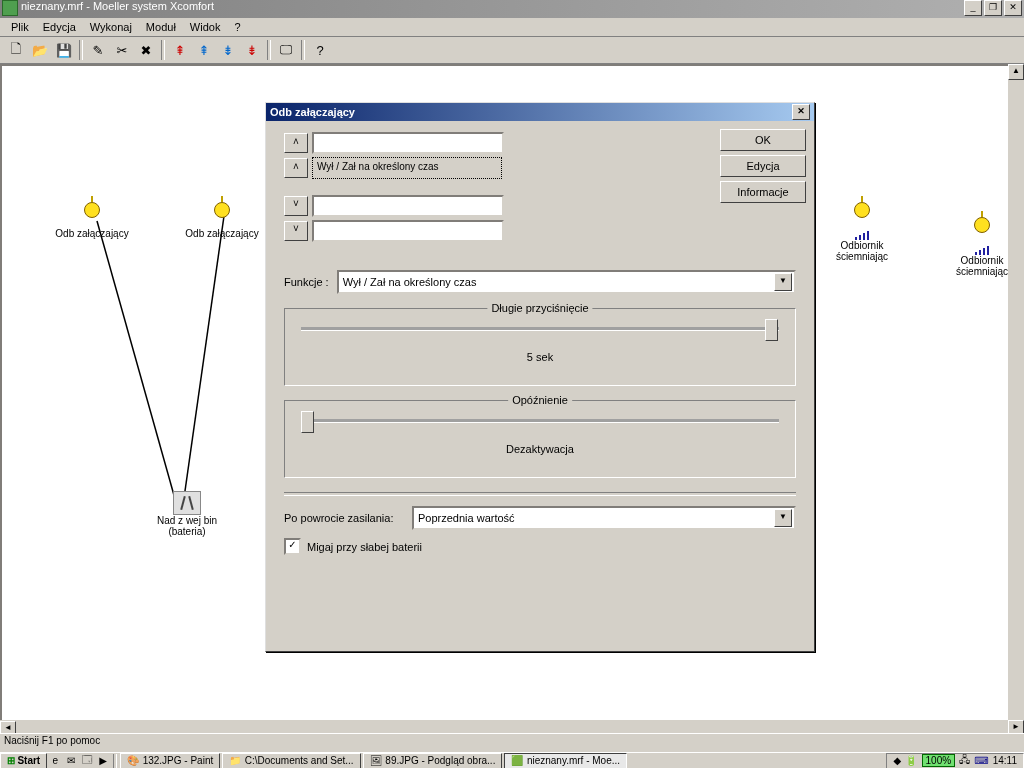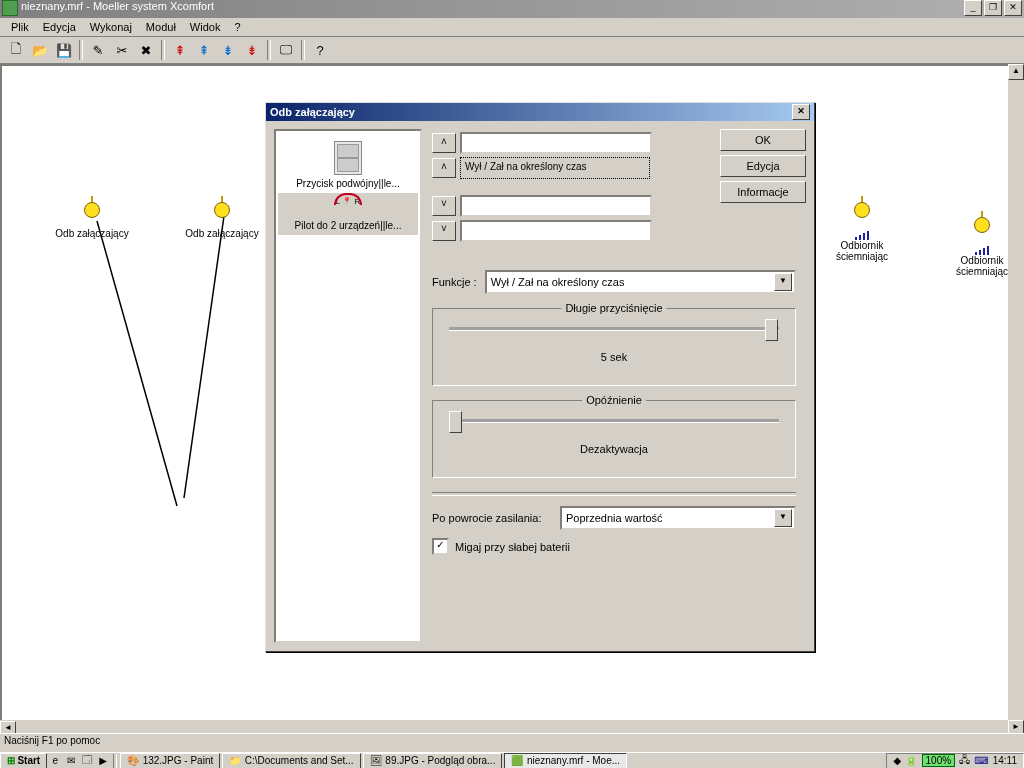--- a/index.html
+++ b/index.html
@@ -151,40 +151,34 @@
         <div class="glass"></div>
       </div>
     <div class="dimmer-bars">
         <i style="height:3px"></i>
         <i style="height:5px"></i>
         <i style="height:7px"></i>
         <i style="height:9px"></i>
       </div>
     <div>Odbiornik ściemniając</div>
   </div>
+  <div class="dev" style="left:145px;top:425px">
+    <div class="nadz"></div>
+    <div>Nad z wej bin (bateria)</div>
+  </div>
   <div style="position:absolute;left:782px;top:470px;font-size:11px">tat</div>
 </div>
 
 <div class="dialog">
   <div class="dtitle">
     <span>Odb załączający</span>
     <div class="spacer"></div>
     <div class="cap-btn">✕</div>
   </div>
   <div class="body">
-    <div class="dev-list">
-      <div class="dl-item">
-        <div class="dl-rocker"></div>
-        <div>Przycisk podwójny||le...</div>
-      </div>
-      <div class="dl-item sel">
-        <div class="dl-remote"><span>L 📍 R</span></div>
-        <div>Pilot do 2 urządzeń||le...</div>
-      </div>
-    </div>
 
     <div class="right">
       <div class="btncol">
         <button class="dlg-btn">OK</button><br>
         <button class="dlg-btn">Edycja</button><br>
         <button class="dlg-btn">Informacje</button>
       </div>
 
       <div style="width:220px">
         <div class="row-slot">

